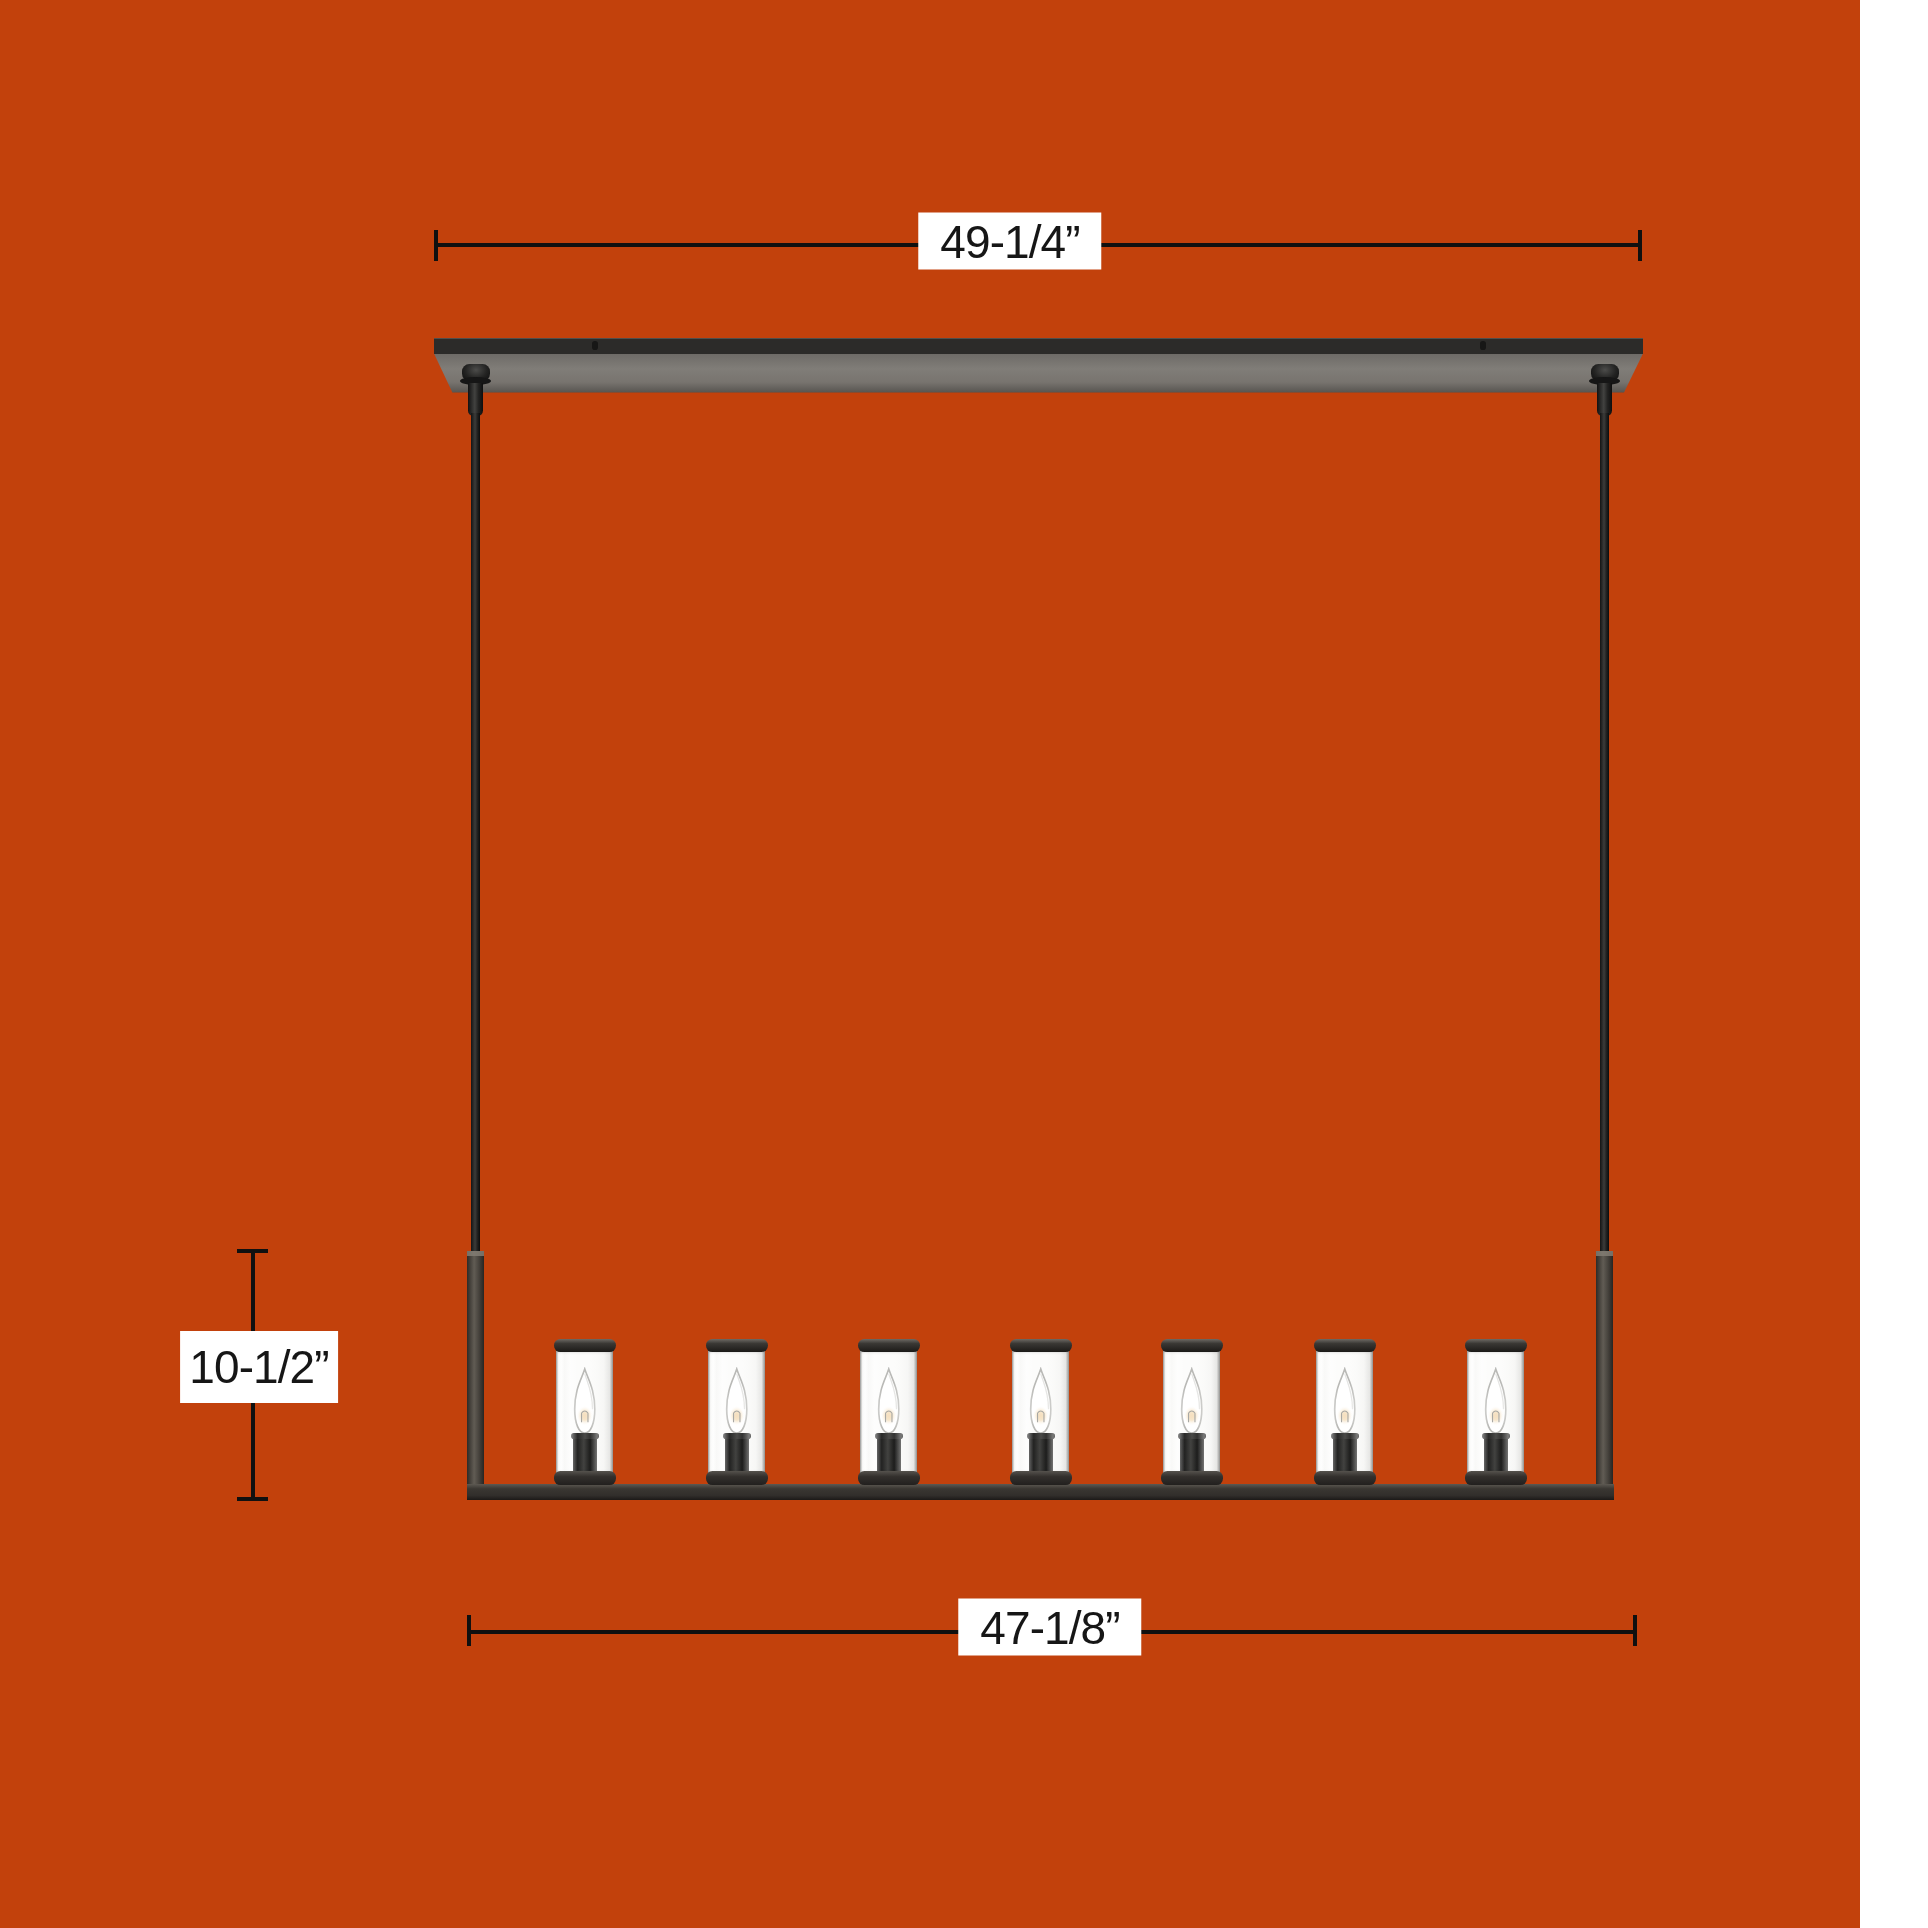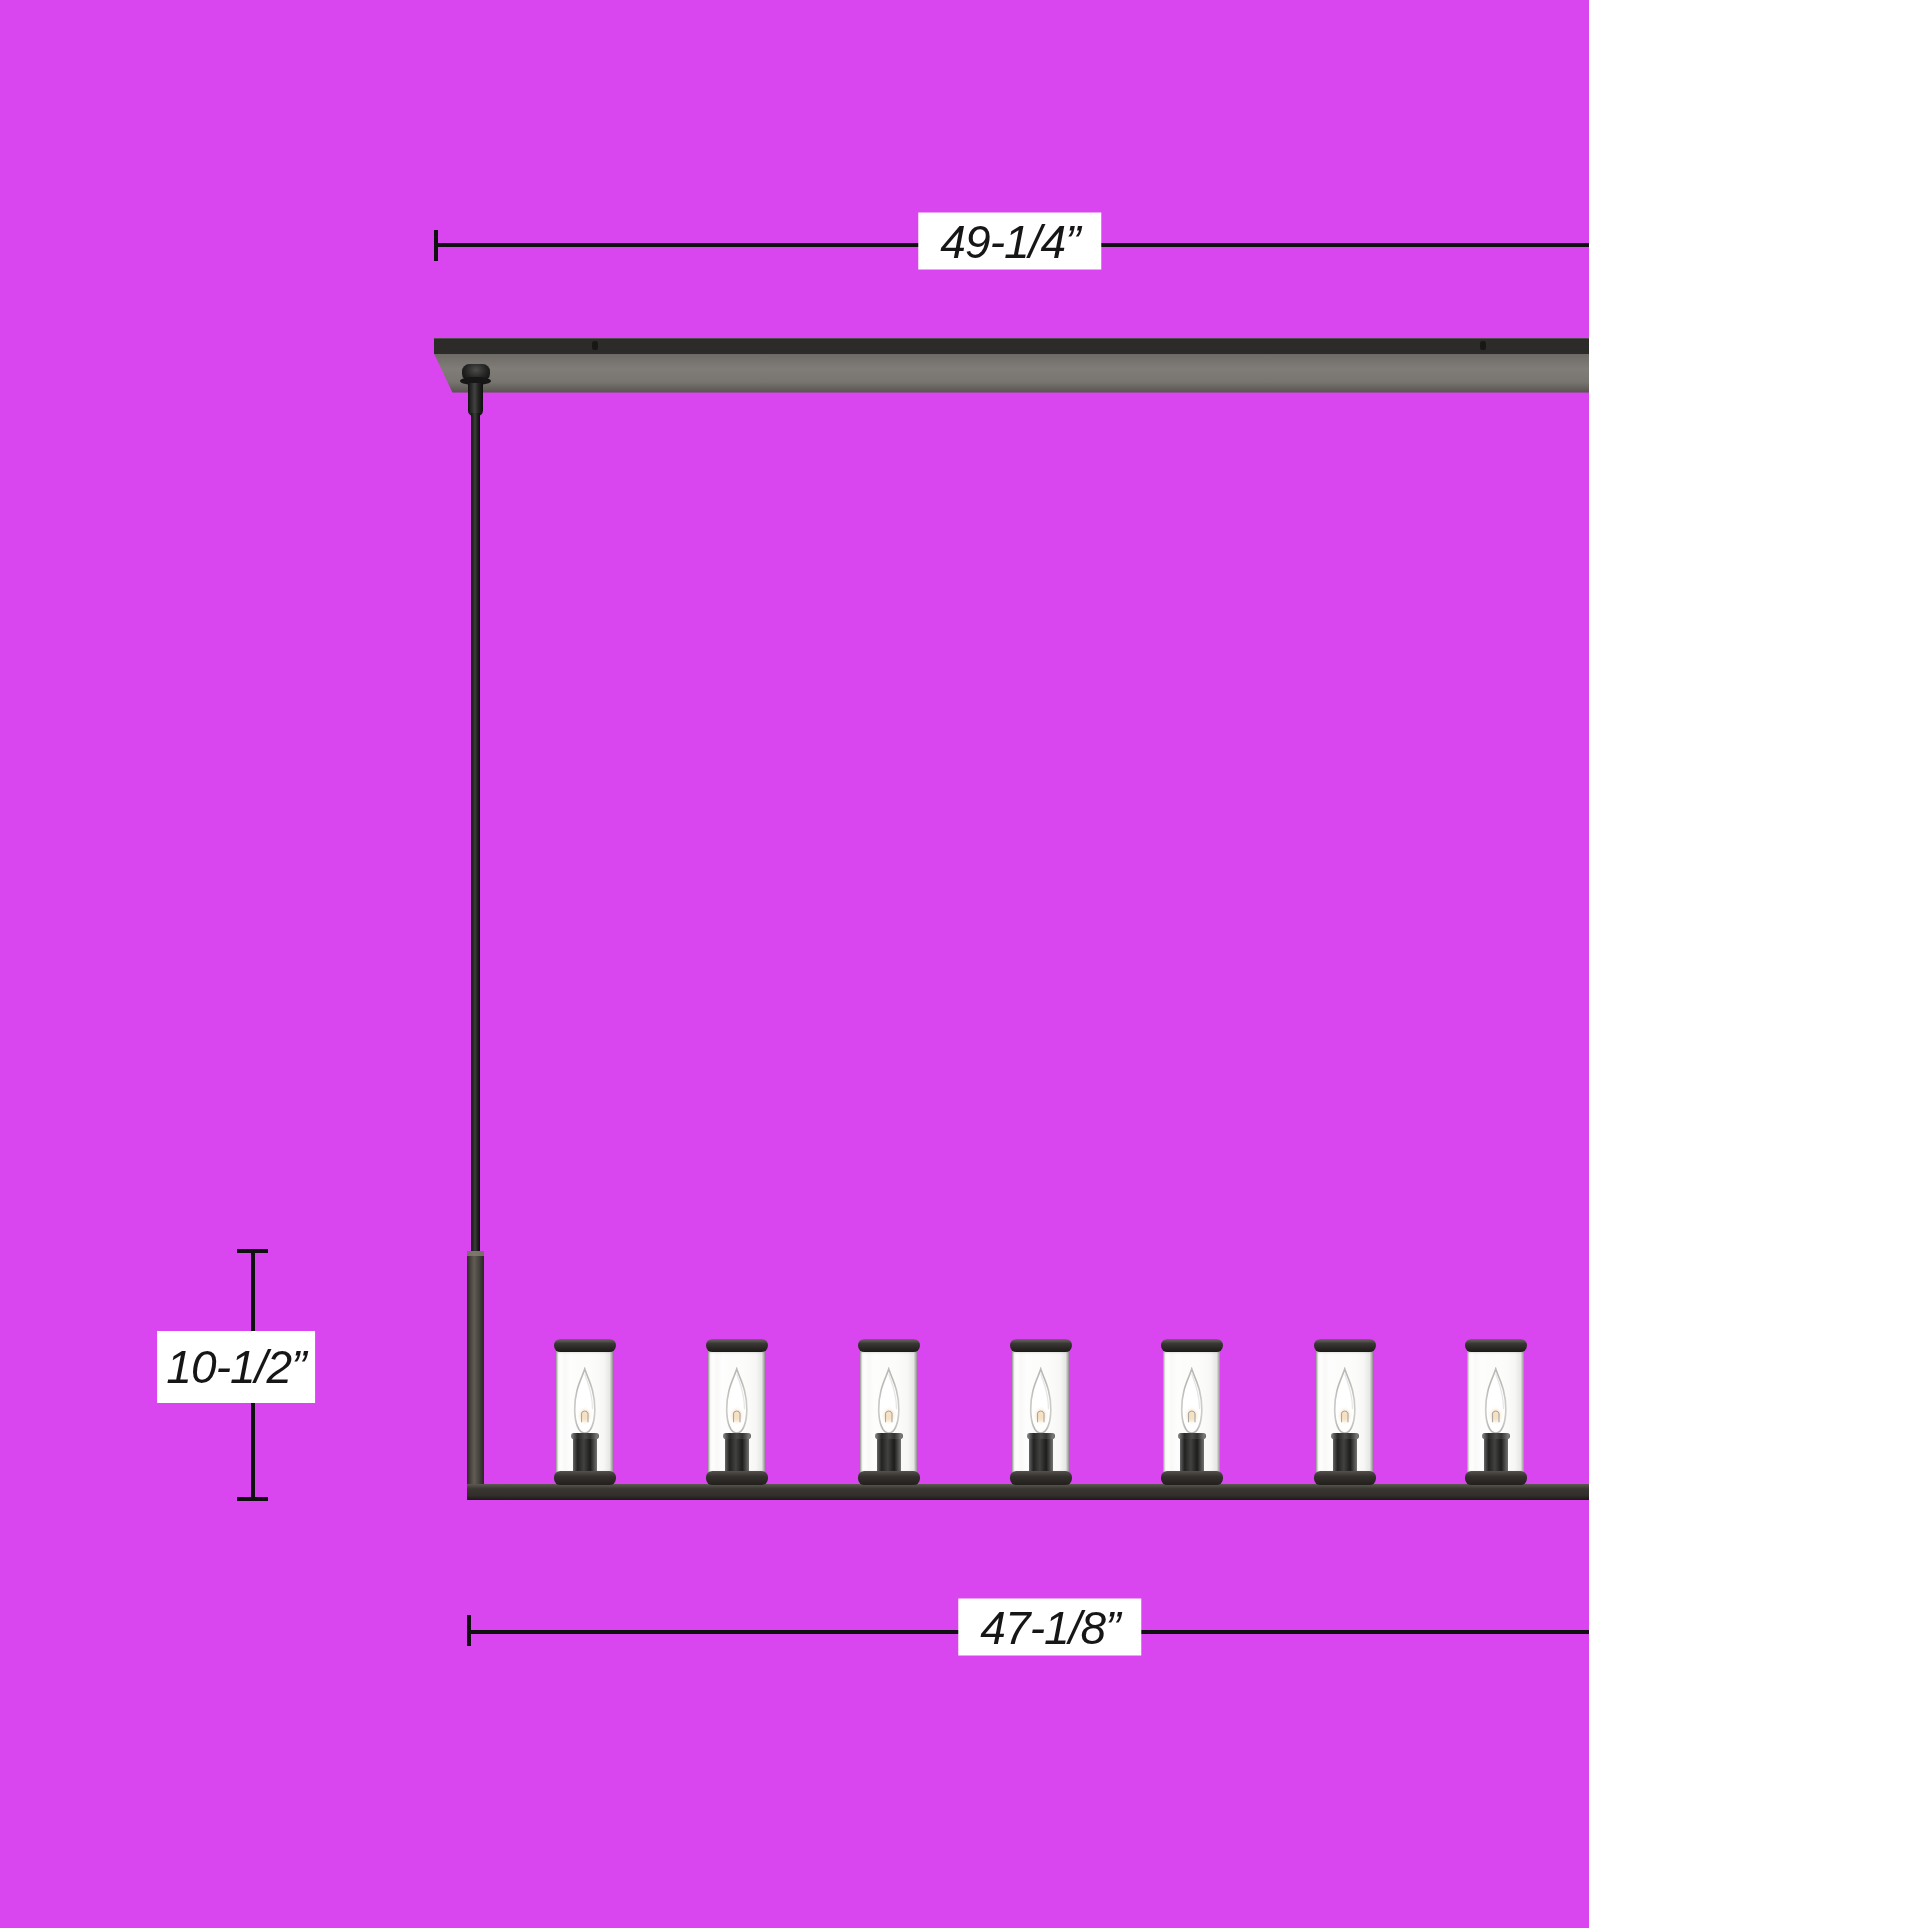--- a/index.html
+++ b/index.html
@@ -1,18 +1,18 @@
 <!DOCTYPE html>
 <html style="font-size:14.7px"><head>
 <meta charset="utf-8">
 <style>
   html,body{margin:0;padding:0;background:#ffffff;}
   #canvas{
-    position:relative;width:1589px;height:1928px;background:#d946ef;overflow:hidden;
-    font-family:"Liberation Sans","DejaVu Sans",sans-serif;color:#161616;font-style:italic;
+    position:relative;width:1860px;height:1928px;background:#c2410c;overflow:hidden;
+    font-family:"Liberation Sans","DejaVu Sans",sans-serif;color:#161616;
   }
 
   
   .dim-line-h{position:absolute;height:3.7px;background:#101010;}
   .dim-line-v{position:absolute;width:3.7px;background:#101010;}
   .dim-tick-v{position:absolute;width:3.7px;height:31px;background:#101010;}
   .dim-tick-h{position:absolute;width:31px;height:3.7px;background:#101010;}
   .dim-label{
     position:absolute;background:#ffffff;font-size:46px;line-height:1;
     letter-spacing:-0.9px;color:#161616;transform:translate(-50%,-50%);
@@ -236,21 +236,21 @@
       <div class="glass-overlay"></div>
       <div class="ring ring-top"></div>
       <div class="ring ring-bottom"></div>
     </div>
   </div>
 
   <div>
     <div class="dim-tick-h" style="left:237px;top:1249px;"></div>
     <div class="dim-tick-h" style="left:237px;top:1497px;"></div>
     <div class="dim-line-v" style="left:251px;top:1251px;height:248px;"></div>
-    <div class="dim-label vertical" style="left:236px;top:1367px;">10-1/2”</div>
+    <div class="dim-label vertical" style="left:259px;top:1367px;">10-1/2”</div>
   </div>
 
   <div>
     <div class="dim-tick-v" style="left:467px;top:1615px;"></div>
     <div class="dim-tick-v" style="left:1633px;top:1615px;"></div>
     <div class="dim-line-h" style="left:469px;top:1630px;width:1165px;"></div>
     <div class="dim-label" style="left:1050px;top:1627px;">47-1/8”</div>
   </div>
 
 </div>

